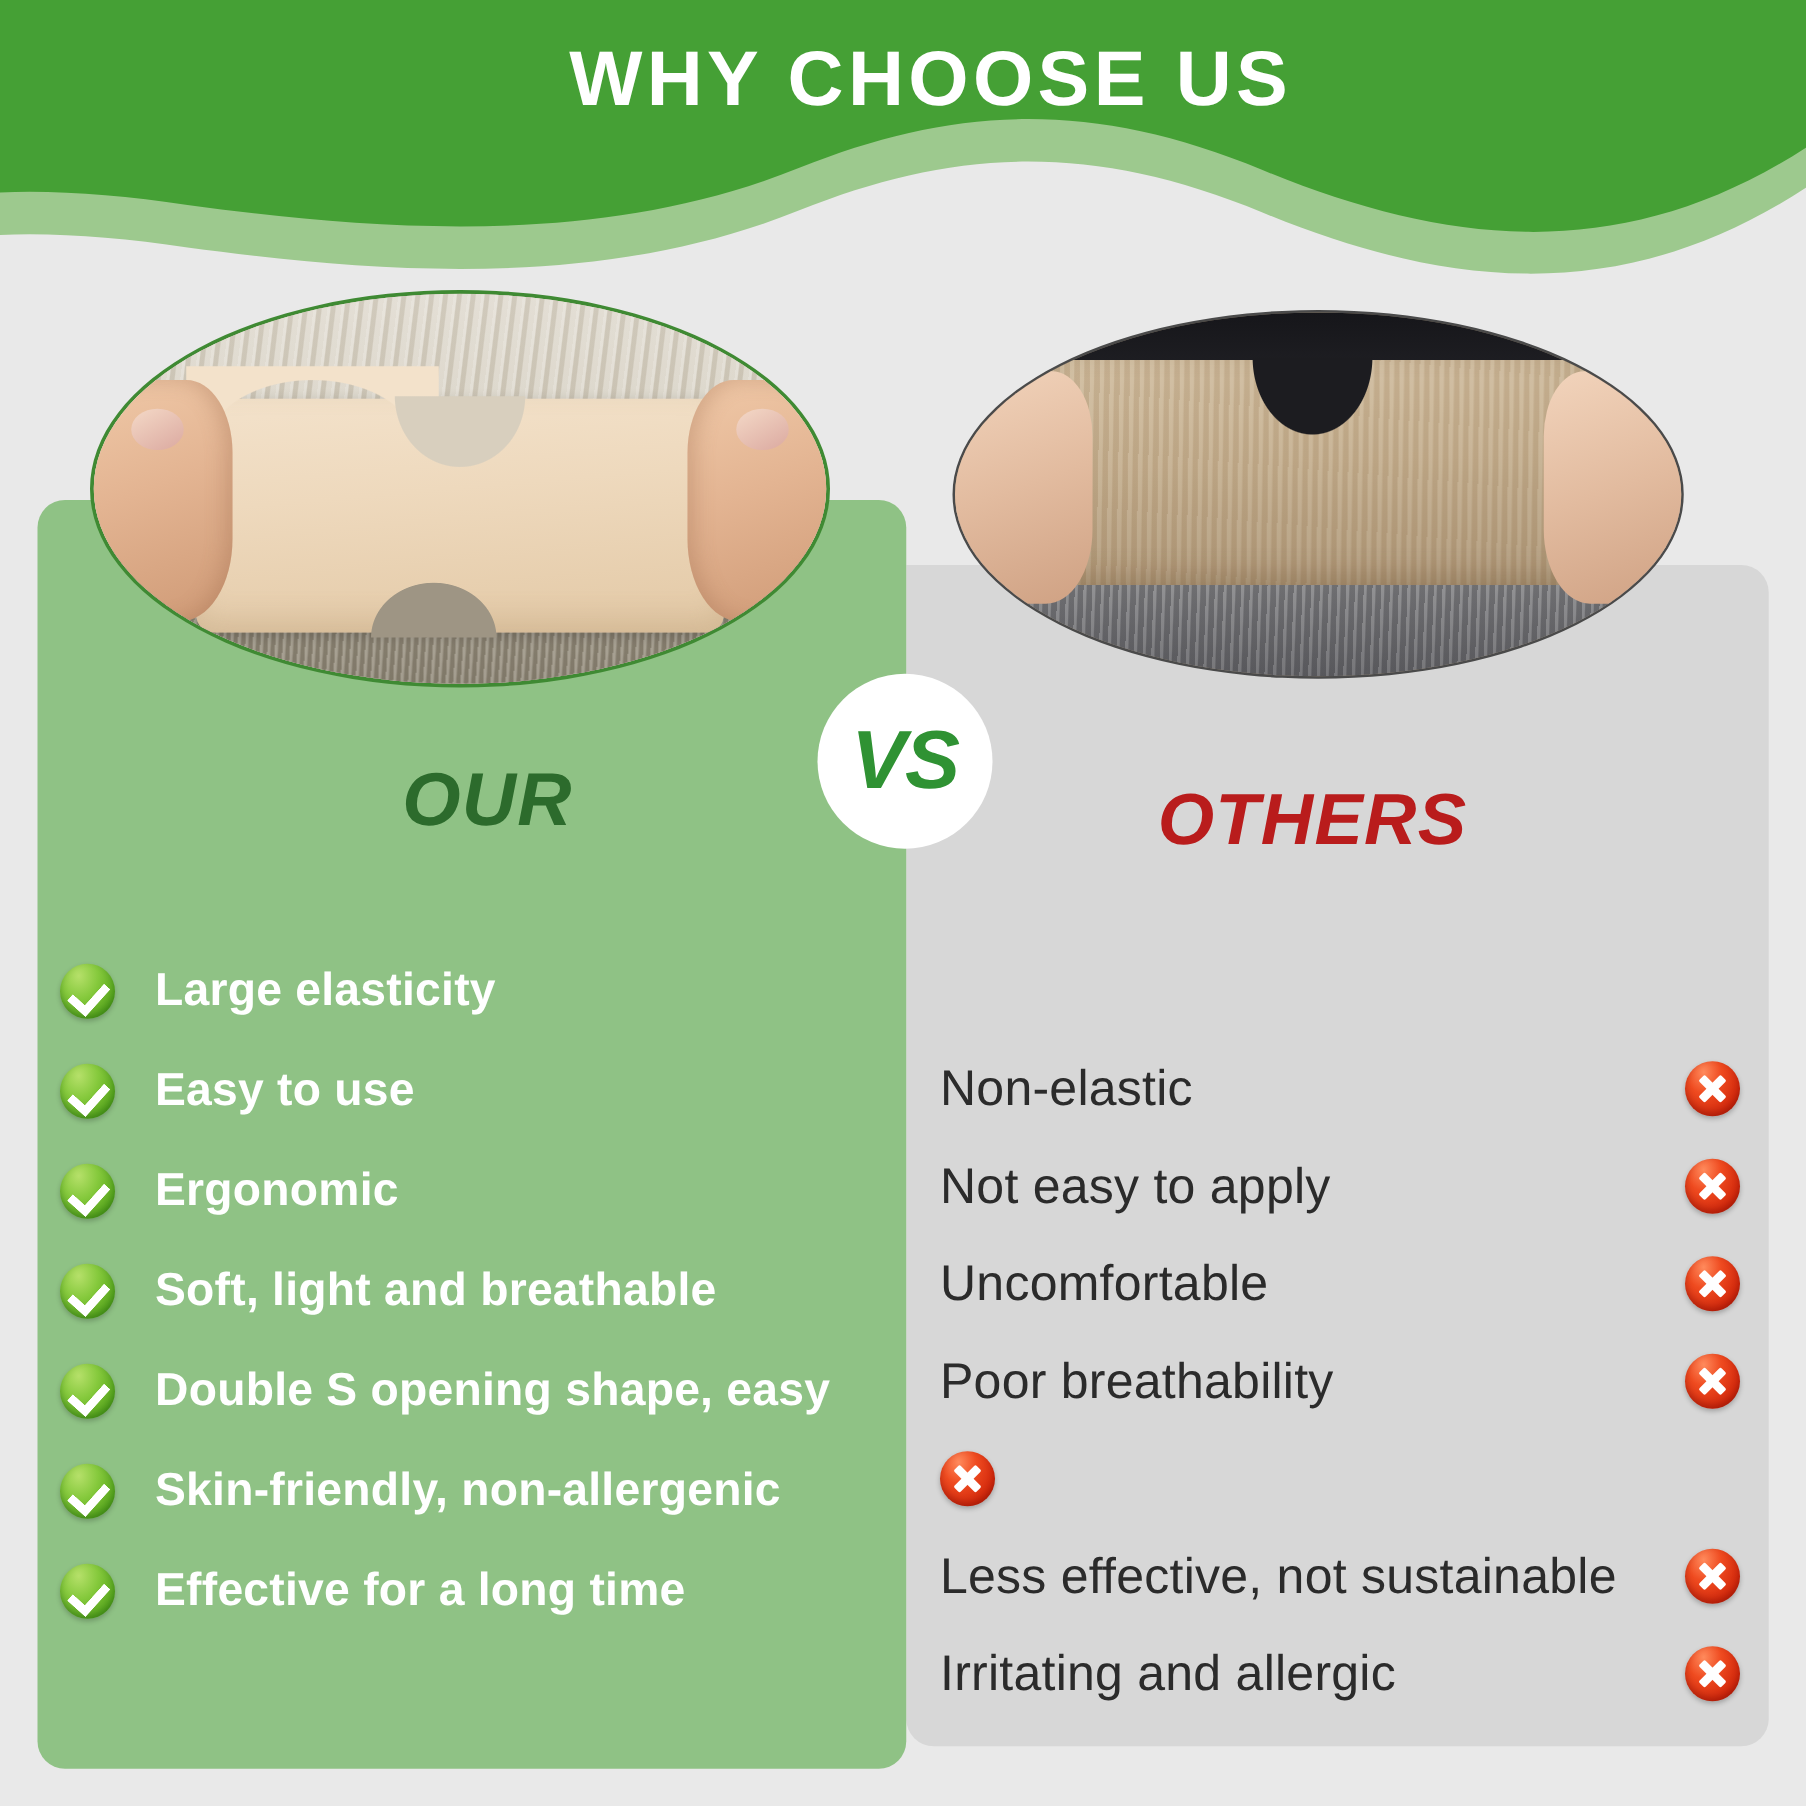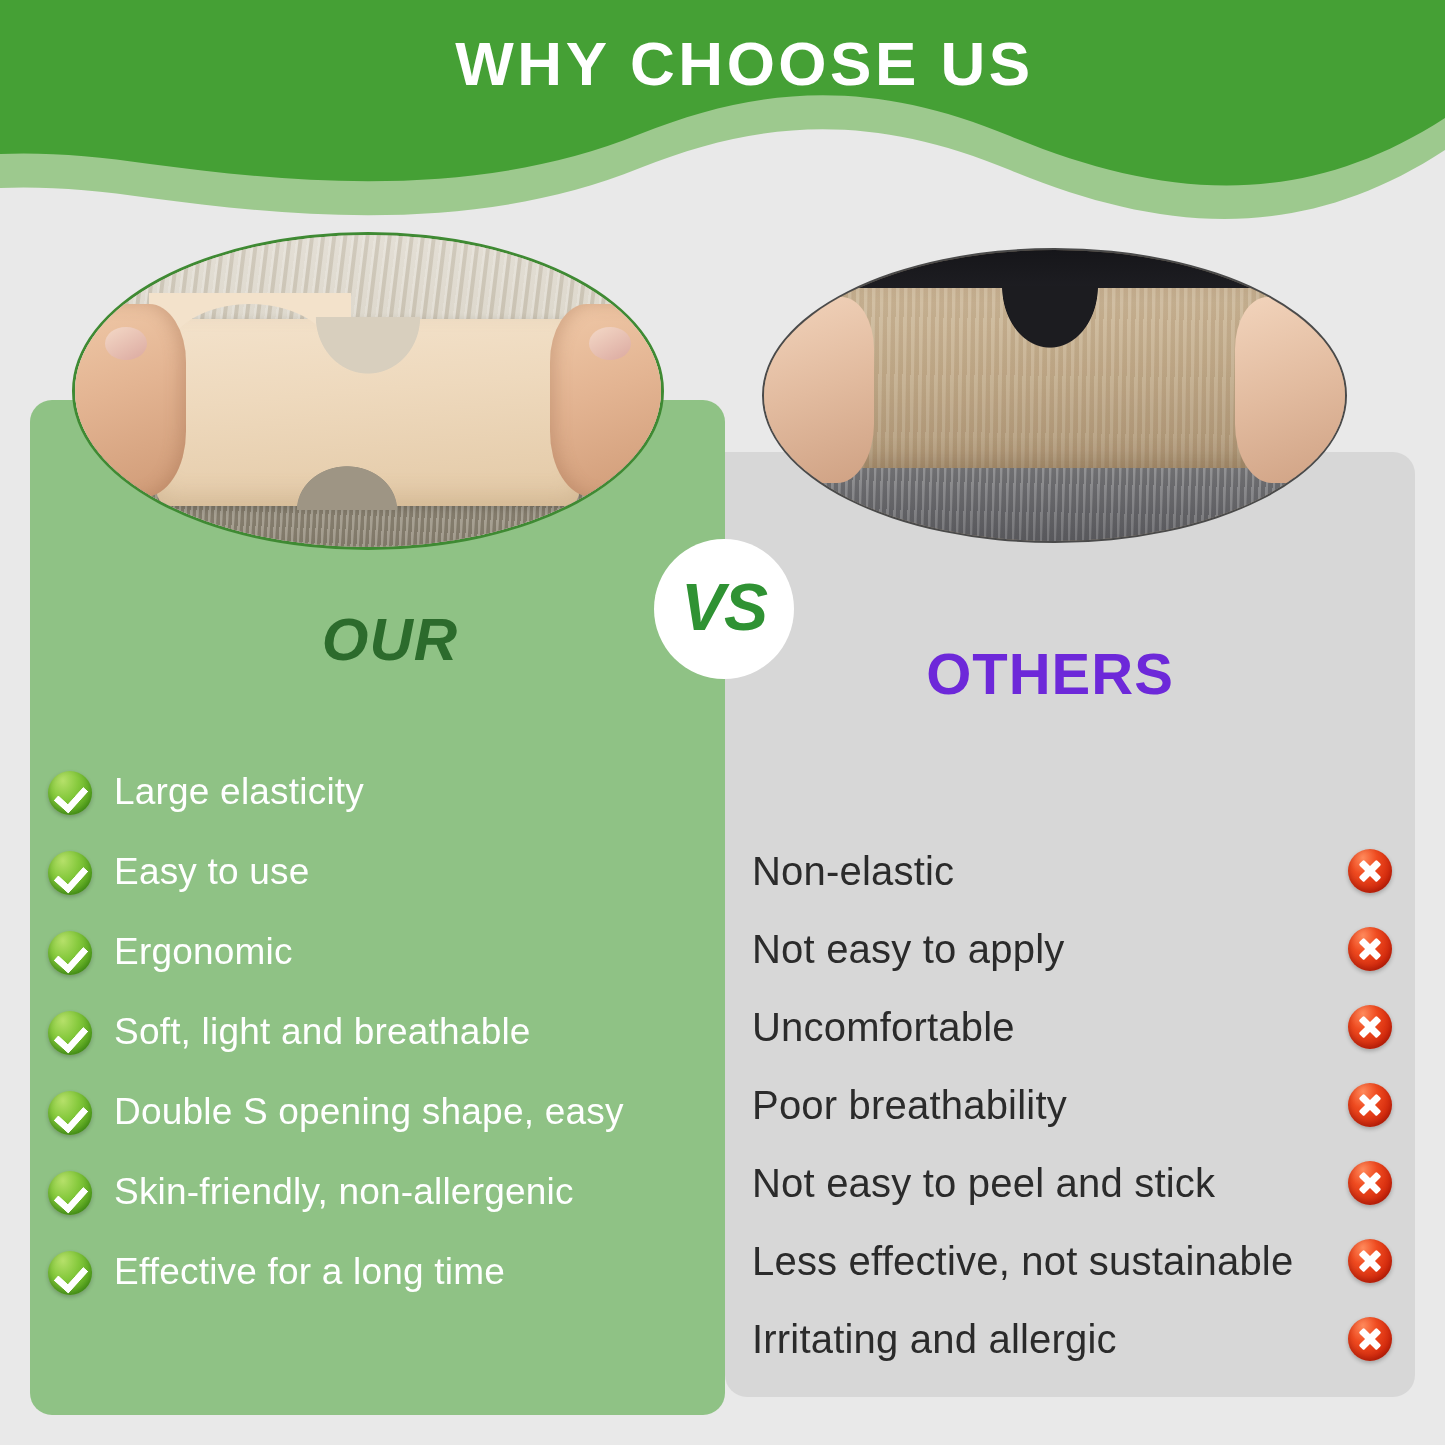--- a/index.html
+++ b/index.html
@@ -231,26 +231,27 @@
     font-weight: bold;
     font-style: italic;
     color: #2c6b2c;
     z-index: 7;
     letter-spacing: 1px;
     margin-left: 40px;
   }
   .heading-others {
     position: absolute;
     left: 760px;
-    top: 640px;
+    top: 622px;
     width: 580px;
     text-align: center;
     font-size: 58px;
     font-weight: bold;
-    color: #6d28d9;
+    font-style: italic;
+    color: #b91c1c;
     z-index: 7;
     letter-spacing: 1px;
   }
 
   
   .list-our {
     position: absolute;
     left: 48px;
     top: 765px;
     width: 650px;
@@ -259,22 +260,22 @@
   .row-our {
     display: flex;
     align-items: flex-start;
     margin-bottom: 26px;
     min-height: 54px;
   }
   .row-our .label {
     color: #ffffff;
     font-size: 37px;
     line-height: 54px;
-    font-weight: 400;
-    margin-left: 22px;
+    font-weight: 700;
+    margin-left: 32px;
     letter-spacing: 0.2px;
   }
 
   .list-others {
     position: absolute;
     left: 752px;
     top: 832px;
     width: 640px;
     z-index: 7;
   }
@@ -433,21 +434,20 @@
     </div>
     <div class="row-other">
       <span class="label">Uncomfortable</span>
       <span class="icon-x"></span>
     </div>
     <div class="row-other">
       <span class="label">Poor breathability</span>
       <span class="icon-x"></span>
     </div>
     <div class="row-other">
-      <span class="label">Not easy to peel and stick</span>
       <span class="icon-x"></span>
     </div>
     <div class="row-other">
       <span class="label">Less effective, not sustainable</span>
       <span class="icon-x"></span>
     </div>
     <div class="row-other">
       <span class="label">Irritating and allergic</span>
       <span class="icon-x"></span>
     </div>

